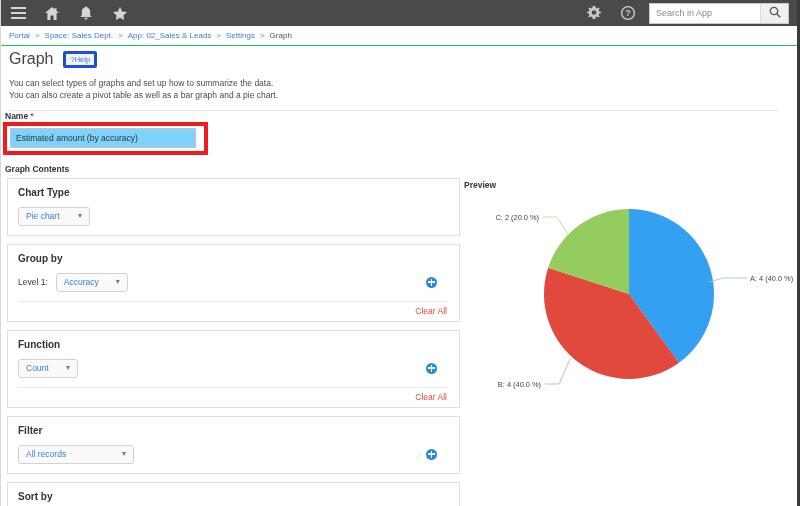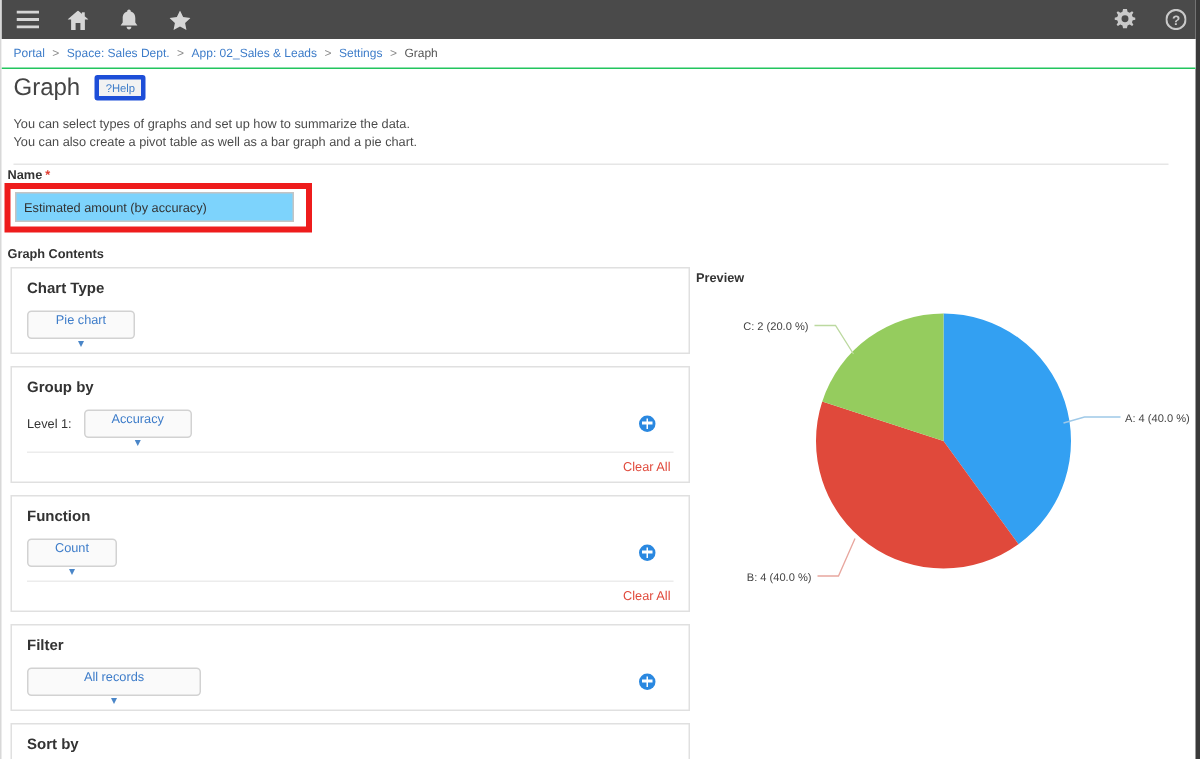--- a/index.html
+++ b/index.html
@@ -119,21 +119,21 @@
   }
   .panel-title { font-size: 10px; font-weight: bold; color: #333; }
   .row { display: flex; align-items: center; margin-top: 8px; gap: 8px; min-height: 20px; }
   .row-label { font-size: 8.5px; color: #333; }
   .select {
     display: inline-flex; align-items: center; justify-content: space-between;
     border: 1px solid #d2d2d2; border-radius: 3px;
     background: #fafafa;
     color: #3d7cc9; font-size: 8.5px;
     height: 19px; padding: 0 7px;
-    cursor: pointer; gap: 7px; flex-direction: column;
+    cursor: pointer; gap: 7px;
   }
   .select .chev { font-size: 8px; color: #4a86c8; line-height: 1; }
   .sel-pie { min-width: 72px; }
   .sel-acc { min-width: 72px; }
   .sel-count { min-width: 60px; }
   .sel-allrec { min-width: 116px; }
   .sel-total { min-width: 56px; }
   .sel-desc { min-width: 82px; }
   .plus {
     position: absolute; right: 22px;
@@ -205,20 +205,31 @@
           <path d="M7 0 L8.3 0 L8.7 1.9 L10.1 2.5 L11.7 1.5 L12.6 2.4 L11.6 4 L12.2 5.4 L14 5.8 L14 7.1 L12.2 7.5 L11.6 8.9 L12.6 10.5 L11.7 11.4 L10.1 10.4 L8.7 11 L8.3 12.9 L7 12.9 L5.7 12.9 L5.3 11 L3.9 10.4 L2.3 11.4 L1.4 10.5 L2.4 8.9 L1.8 7.5 L0 7.1 L0 5.8 L1.8 5.4 L2.4 4 L1.4 2.4 L2.3 1.5 L3.9 2.5 L5.3 1.9 L5.7 0 Z" fill="#c9c9c9"></path>
           <circle cx="7" cy="6.45" r="2.3" fill="#4a4a4a"></circle>
         </svg>
       </div>
       <div class="tb-icon" title="Help">
         <svg width="14" height="14" viewBox="0 0 14 14">
           <circle cx="7" cy="7" r="6.4" fill="none" stroke="#c9c9c9" stroke-width="1.4"></circle>
           <text x="7" y="10.4" text-anchor="middle" font-family="Liberation Sans, sans-serif" font-size="9" font-weight="bold" fill="#c9c9c9">?</text>
         </svg>
       </div>
+      <div class="search-wrap">
+        <input class="search-input" type="text" placeholder="Search in App" value="" style="">
+        <button class="search-btn">
+          <span>
+            <svg width="12" height="12" viewBox="0 0 12 12">
+              <circle cx="5" cy="5" r="3.7" fill="none" stroke="#555" stroke-width="1.3"></circle>
+              <line x1="7.8" y1="7.8" x2="11.2" y2="11.2" stroke="#555" stroke-width="1.4"></line>
+            </svg>
+          </span>
+        </button>
+      </div>
     </div>
   </div>
 
   <nav class="breadcrumb">
     <a class="bc-link">Portal</a>
     <span class="bc-sep">&gt;</span>
     <a class="bc-link">Space: Sales Dept.</a>
     <span class="bc-sep">&gt;</span>
     <a class="bc-link">App: 02_Sales &amp; Leads</a>
     <span class="bc-sep">&gt;</span>

